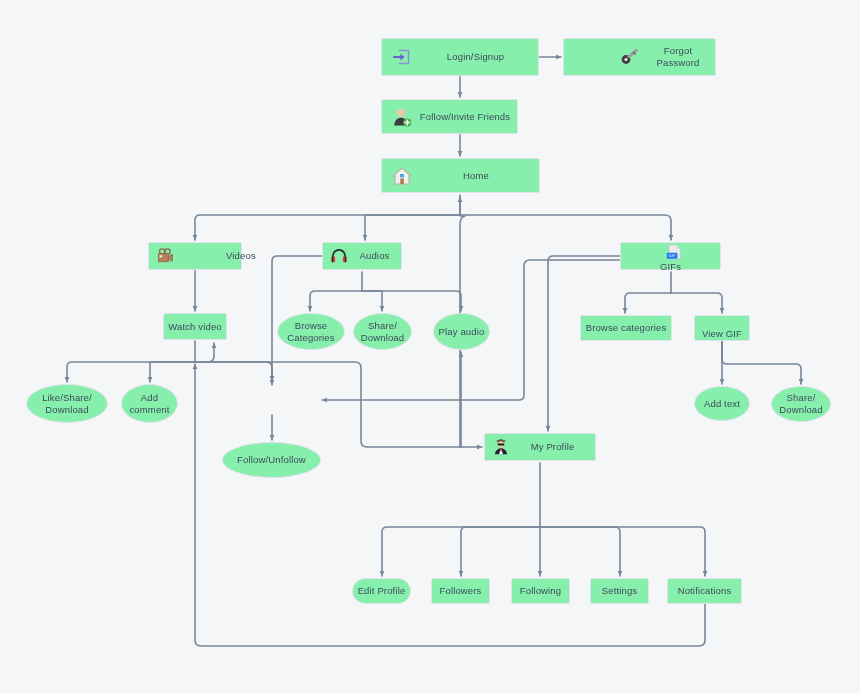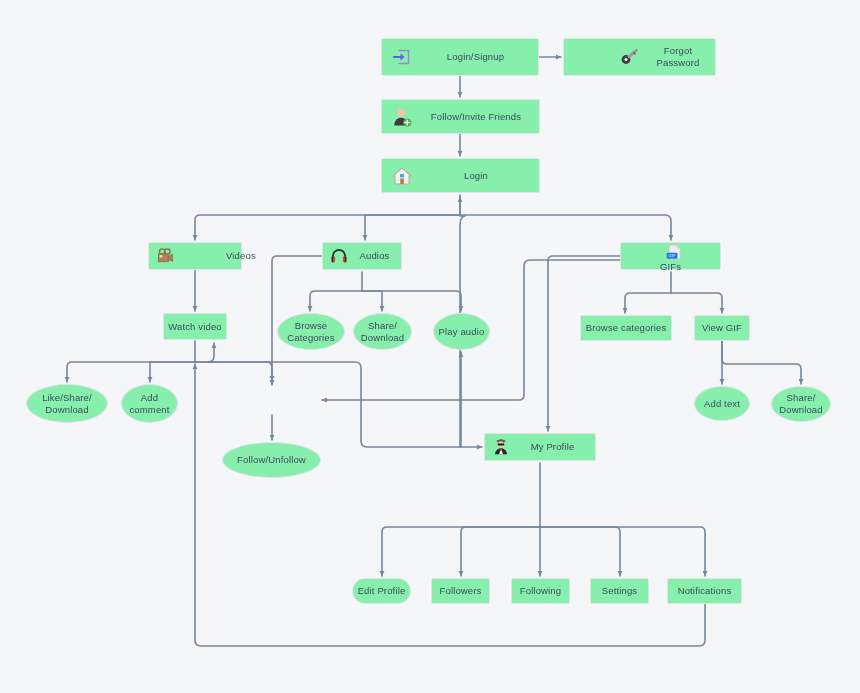--- a/index.html
+++ b/index.html
@@ -156,41 +156,41 @@
       <svg width="22" height="22" viewBox="0 0 22 22">
         <circle cx="7" cy="13.5" r="4.4" fill="#3f3f3f"></circle>
         <circle cx="7" cy="13.5" r="1.5" fill="#f2f2f2"></circle>
         <path d="M9.9 10.6 L17.4 4.4" stroke="#9a9a9a" stroke-width="3" stroke-linecap="round"></path>
         <path d="M14.6 6.6 L16.1 8.2" stroke="#6f6f6f" stroke-width="1.6" stroke-linecap="round"></path>
       </svg>
     </span>
     <span class="label">Forgot Password</span>
   </div>
 
-  <div class="node rect icon-node" style="left:381px;top:99px;width:159px;height:35px;">
+  <div class="node rect icon-node" style="left:381px;top:99px;width:137px;height:35px;">
     <span class="ico">
       <svg width="22" height="22" viewBox="0 0 22 22">
         <circle cx="10" cy="6.8" r="4.1" fill="#e8c9a8"></circle>
         <path d="M3.2 19.5 C3.6 14.2 6.6 11.8 10 11.8 C13.4 11.8 16.4 14.2 16.8 19.5 z" fill="#3c3c3c"></path>
         <circle cx="16.3" cy="16.6" r="4.1" fill="#4caf50"></circle>
         <path d="M16.3 14.3 V18.9 M14 16.6 H18.6" stroke="#ffffff" stroke-width="1.5" stroke-linecap="round"></path>
       </svg>
     </span>
     <span class="label">Follow/Invite Friends</span>
   </div>
 
   <div class="node rect icon-node" style="left:381px;top:158px;width:159px;height:35px;">
     <span class="ico">
       <svg width="22" height="22" viewBox="0 0 22 22">
         <path d="M11 3 L20 11 L18 11 L18 19 L4 19 L4 11 L2 11 z" fill="#f2f0ec" stroke="#b9b2a6" stroke-width="1.2"></path>
         <rect x="9" y="9" width="4" height="3.4" fill="#44a8e0"></rect>
         <rect x="9.3" y="13.4" width="3.5" height="5.6" fill="#b07b4e"></rect>
       </svg>
     </span>
-    <span class="label">Login</span>
+    <span class="label">Home</span>
   </div>
 
   <div class="node rect icon-node" style="left:148px;top:242px;width:94px;height:28px;gap:48px;">
     <span class="ico" style="width:18px;height:18px;margin-left:7px;">
       <svg width="18" height="18" viewBox="0 0 22 22">
         <circle cx="7.5" cy="5.5" r="3.2" fill="none" stroke="#8a6a46" stroke-width="1.6"></circle>
         <circle cx="14" cy="5.5" r="3.2" fill="none" stroke="#8a6a46" stroke-width="1.6"></circle>
         <rect x="3" y="8.5" width="12" height="9.5" fill="#b5835a" stroke="#8a6a46" stroke-width="1"></rect>
         <path d="M15 11.5 L20 9 L20 17.5 L15 15 z" fill="#b5835a" stroke="#8a6a46" stroke-width="1"></path>
         <rect x="4.3" y="10" width="3.4" height="2.6" fill="#efe6d8"></rect>
@@ -239,21 +239,21 @@
   </div>
 
   <div class="node oval" style="left:433px;top:313px;width:57px;height:37px;">
     <span class="label">Play audio</span>
   </div>
 
   <div class="node rect" style="left:580px;top:315px;width:92px;height:26px;">
     <span class="label">Browse categories</span>
   </div>
 
-  <div class="node rect" style="left:694px;top:315px;width:56px;height:26px;">
+  <div class="node rect" style="left:694px;top:315px;width:56px;height:26px;align-items:flex-end;">
     <span class="label">View GIF</span>
   </div>
 
   <div class="node oval" style="left:26px;top:384px;width:82px;height:39px;">
     <span class="label">Like/Share/
 Download</span>
   </div>
 
   <div class="node oval" style="left:121px;top:384px;width:57px;height:39px;">
     <span class="label">Add

